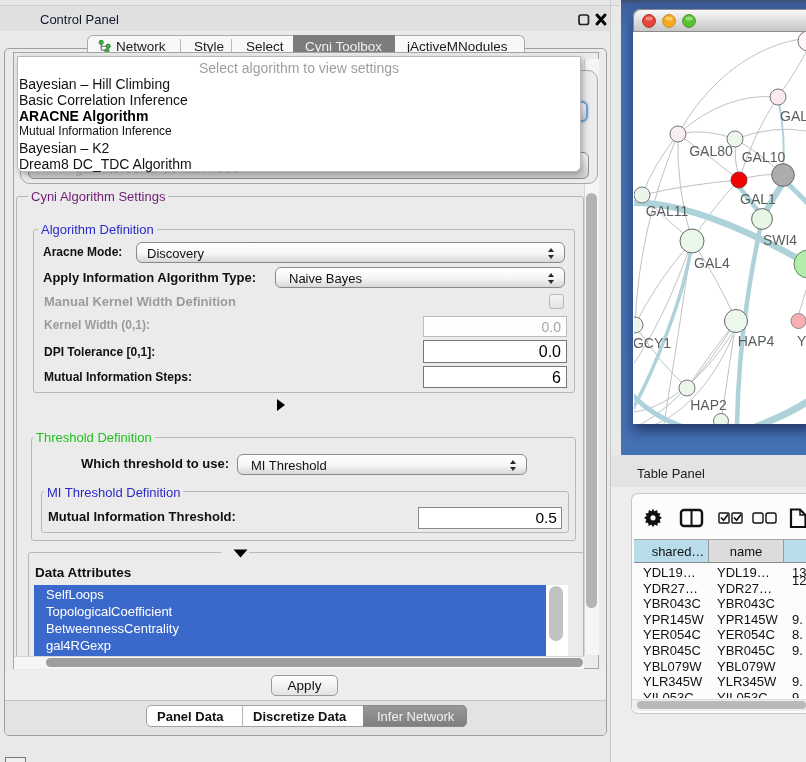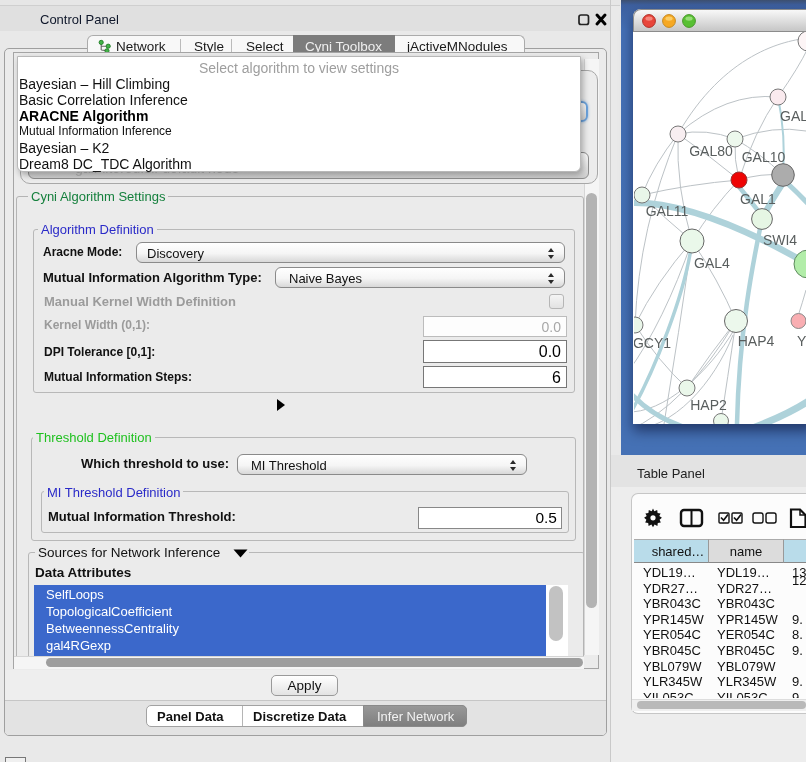--- a/index.html
+++ b/index.html
@@ -37,30 +37,30 @@
 <div class="abs" style="left:246px;top:39px;font-size:13.5px;color:#1a1a1a;">Select</div>
 <div class="abs" style="left:305px;top:39px;font-size:13.5px;color:#efefef;">Cyni Toolbox</div>
 <div class="abs" style="left:407px;top:39px;font-size:13.5px;color:#1a1a1a;">jActiveMNodules</div>
 
 <div class="abs" style="left:13px;top:52px;width:586px;height:617px;border:1px solid #a5a5a5;background:#ebebeb;box-sizing:border-box;"></div>
 
 <div class="abs" style="left:14px;top:59px;width:570px;height:597px;overflow:hidden;">
  <div class="abs" style="left:0;top:0;width:570px;height:597px;">
 
   <div class="abs" style="left:2px;top:137px;width:566px;height:600px;border:1px solid #b4b4b4;border-radius:3px;"></div>
-  <div class="abs" style="left:14px;top:130px;background:#ebebeb;padding:0 3px;font-size:13px;color:#15803d;">Cyni Algorithm Settings</div>
+  <div class="abs" style="left:14px;top:130px;background:#ebebeb;padding:0 3px;font-size:13px;color:#701a75;">Cyni Algorithm Settings</div>
 
   <div class="abs" style="left:19px;top:170px;width:540px;height:162px;border:1px solid #b8b8b8;border-radius:3px;"></div>
   <div class="abs" style="left:24px;top:163px;background:#ebebeb;padding:0 3px;font-size:13px;color:#2a2ac8;">Algorithm Definition</div>
 
   <div class="abs b" style="left:29px;top:186px;font-size:12px;color:#111;">Aracne Mode:</div>
   <div class="abs combo" style="left:122px;top:183px;width:429px;height:21px;"></div>
   <div class="abs" style="left:133px;top:187px;font-size:13px;color:#111;">Discovery</div>
 
-  <div class="abs b" style="left:29px;top:211px;font-size:13px;color:#111;">Mutual Information Algorithm Type:</div>
+  <div class="abs b" style="left:29px;top:211px;font-size:13px;color:#111;">Apply Information Algorithm Type:</div>
   <div class="abs combo" style="left:261px;top:208px;width:290px;height:21px;"></div>
   <div class="abs" style="left:275px;top:212px;font-size:13px;color:#111;">Naive Bayes</div>
 
   <div class="abs b" style="left:30px;top:235px;font-size:13px;color:#9b9b9b;">Manual Kernel Width Definition</div>
   <div class="abs" style="left:535px;top:235px;width:13px;height:13px;border:1px solid #b6b6b6;border-radius:3px;background:linear-gradient(#f5f5f5,#e2e2e2);"></div>
 
   <div class="abs b" style="left:30px;top:259px;font-size:12px;color:#9b9b9b;">Kernel Width (0,1):</div>
   <div class="abs" style="left:409px;top:257px;width:144px;height:21px;background:#fdfdfd;border:1px solid #bcbcbc;box-sizing:border-box;text-align:right;font-size:14px;color:#a8a8a8;padding:2px 5px 0 0;">0.0</div>
 
   <div class="abs b" style="left:30px;top:286px;font-size:12px;color:#111;">DPI Tolerance [0,1]:</div>
@@ -80,21 +80,20 @@
   <div class="abs combo" style="left:223px;top:395px;width:290px;height:21px;"></div>
   <div class="abs" style="left:237px;top:399px;font-size:13px;color:#111;">MI Threshold</div>
 
   <div class="abs" style="left:27px;top:432px;width:526px;height:40px;border:1px solid #b8b8b8;border-radius:3px;"></div>
   <div class="abs" style="left:30px;top:426px;background:#ebebeb;padding:0 3px;font-size:13px;color:#2a2ac8;">MI Threshold Definition</div>
 
   <div class="abs b" style="left:34px;top:450px;font-size:13px;color:#111;">Mutual Information Threshold:</div>
   <div class="abs" style="left:404px;top:448px;width:144px;height:22px;background:#fff;border:1px solid #888;box-sizing:border-box;text-align:right;font-size:15.5px;color:#000;padding:1px 4px 8px 0;">0.5</div>
 
   <div class="abs" style="left:14px;top:493px;width:555px;height:200px;border:1px solid #b8b8b8;border-radius:3px;"></div>
-  <div class="abs" style="left:21px;top:486px;background:#ebebeb;padding:0 3px;font-size:13.5px;color:#111;">Sources for Network Inference</div>
   <div class="abs" style="left:207px;top:487px;width:28px;height:13px;background:#ebebeb;"></div>
   <svg class="abs" style="left:219px;top:490px" width="15" height="9" viewBox="0 0 15 9">
         <path d="M0.5 0.5 L14.5 0.5 L7.5 8.5 Z" fill="#000"></path>
       </svg>
 
   <div class="abs b" style="left:21px;top:506px;font-size:13.5px;color:#111;">Data Attributes</div>
 
   <div class="abs" style="left:20px;top:526px;width:534px;height:71px;background:#fff;"></div>
   <div class="abs" style="left:20px;top:526px;width:512px;height:71px;background:#3b68cb;"></div>
   <div class="abs" style="left:32px;top:528px;font-size:13px;color:#fff;">SelfLoops</div>

